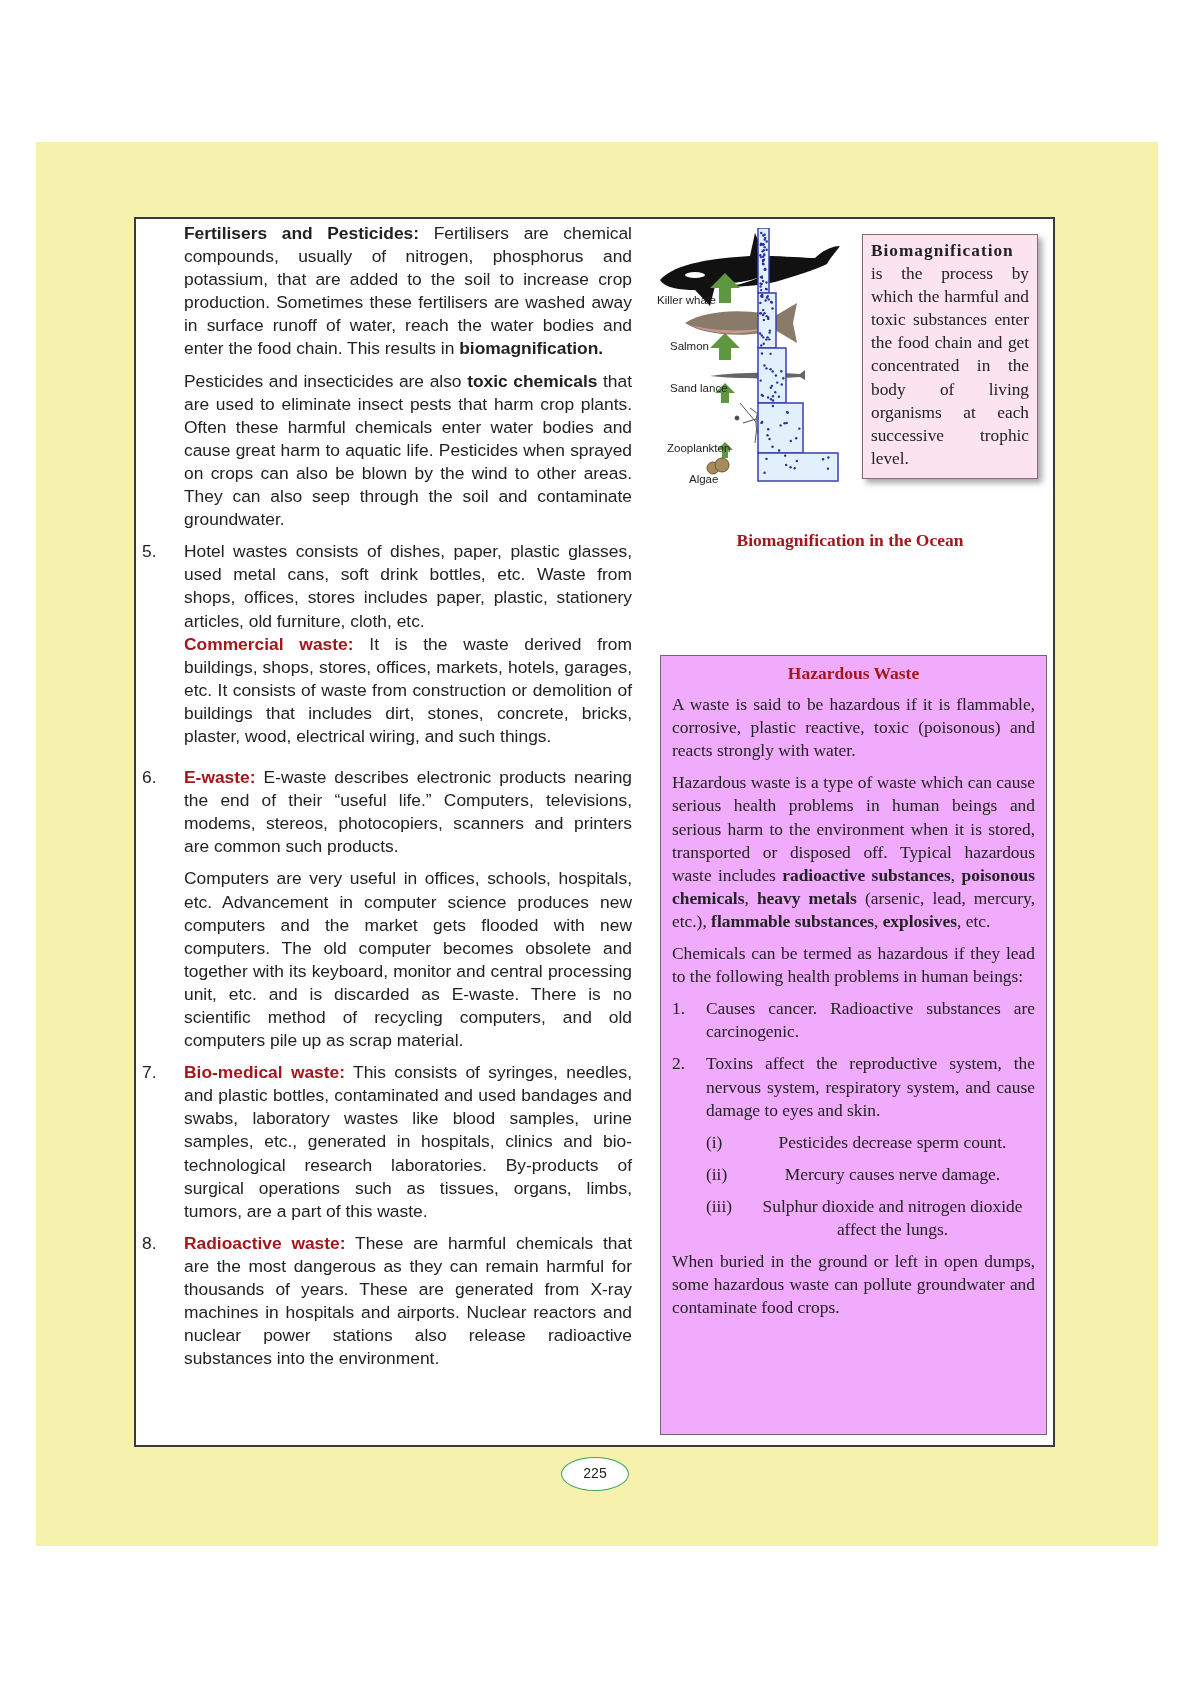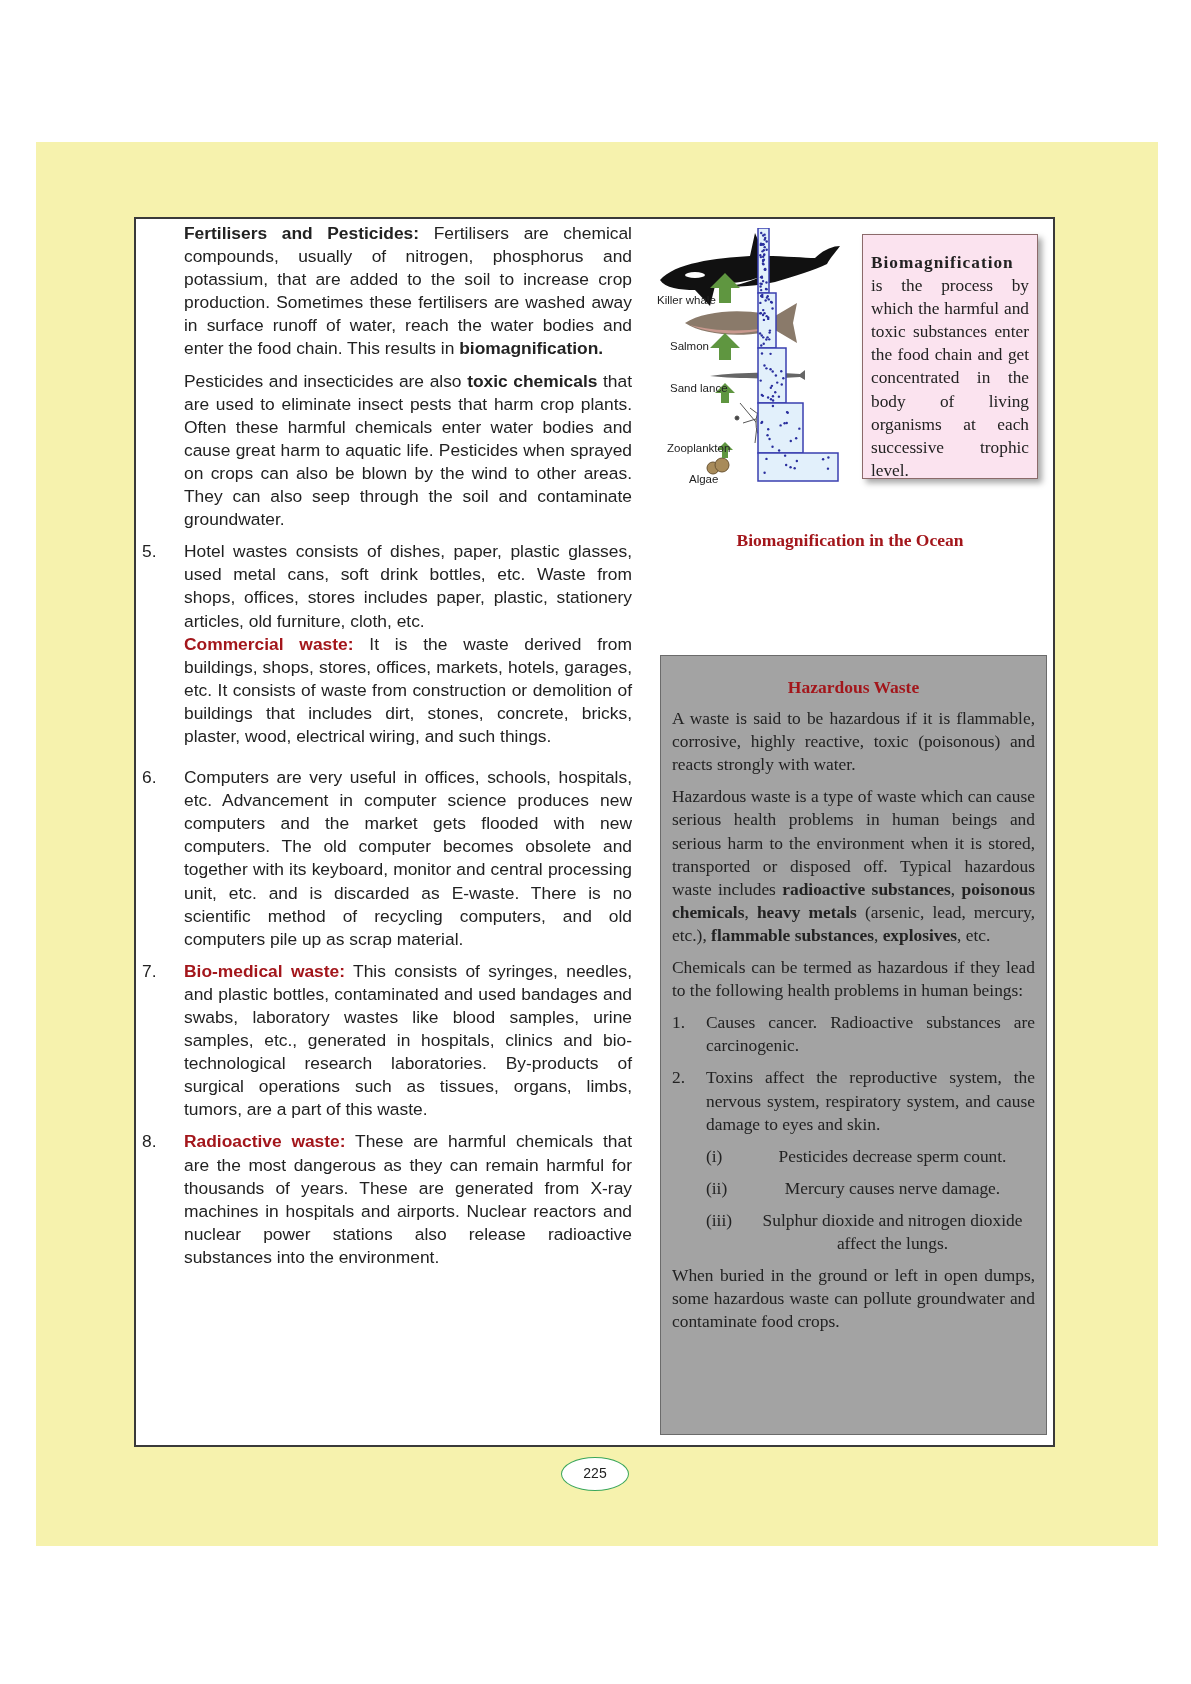--- a/index.html
+++ b/index.html
@@ -9,24 +9,24 @@
   .left-col{position:absolute;left:142px;top:222px;width:490px;font-family:"Liberation Sans",sans-serif;font-size:17.4px;line-height:23.1px;color:#222;}
   .left-col p{margin:0 0 9px 0;text-align:justify;}
   .indent{padding-left:42px;}
   .item{display:flex;margin:0 0 9px 0;}
   .item .num{width:42px;flex:none;}
   .item .body{flex:1;text-align:justify;}
   .item .body p{margin:0 0 9px 0;}
   .red{color:#a3161b;font-weight:bold;}
   b{font-weight:bold;}
   .diagram{position:absolute;left:655px;top:228px;width:390px;height:295px;}
-  .def-box{position:absolute;left:862px;top:234px;width:176px;height:245px;background:#fbe3ef;border:1.5px solid #8b6a6a;box-shadow:4px 4px 6px rgba(0,0,0,0.35);font-family:"Liberation Serif",serif;font-size:17.3px;line-height:23.1px;color:#222;padding:16px 8px;box-sizing:border-box;text-align:justify;}
+  .def-box{position:absolute;left:862px;top:234px;width:176px;height:245px;background:#fbe3ef;border:1.5px solid #8b6a6a;box-shadow:4px 4px 6px rgba(0,0,0,0.35);font-family:"Liberation Serif",serif;font-size:17.3px;line-height:23.1px;color:#222;padding:4px 8px;box-sizing:border-box;text-align:justify;}
   .def-box .def-title{font-weight:bold;letter-spacing:1px;}
   .caption{position:absolute;left:655px;top:530px;width:390px;text-align:center;font-family:"Liberation Serif",serif;font-weight:bold;font-size:17.5px;color:#a3161b;}
-  .hz-box{position:absolute;left:660px;top:655px;width:387px;height:780px;background:#a3a3a3;border:1.5px solid #6b6b6b;box-sizing:border-box;padding:20px 11px;font-family:"Liberation Serif",serif;font-size:17.4px;line-height:23.1px;color:#222;}
+  .hz-box{position:absolute;left:660px;top:655px;width:387px;height:780px;background:#f0abfc;border:1.5px solid #6b6b6b;box-sizing:border-box;padding:6px 11px;font-family:"Liberation Serif",serif;font-size:17.4px;line-height:23.1px;color:#222;}
   .hz-box p{margin:0 0 9px 0;text-align:justify;}
   .hz-title{text-align:center !important;color:#a3161b;font-weight:bold;font-size:17.5px;margin:0 0 8px 0 !important;}
   .hz-item{display:flex;margin:0 0 9px 0;}
   .hz-item .num{width:34px;flex:none;}
   .hz-item .body{flex:1;text-align:justify;}
   .hz-sub{display:flex;margin:0 0 9px 0;padding-left:34px;}
   .hz-sub .num{width:44px;flex:none;}
   .hz-sub .body{flex:1;text-align:center;}
   .page-num{position:absolute;left:561px;top:1457px;width:68px;height:34px;border:1.5px solid #3aa65a;border-radius:50%;background:#ffffff;box-sizing:border-box;text-align:center;line-height:31px;font-family:"Liberation Sans",sans-serif;font-size:14px;color:#222;}
   .lbl{position:absolute;font-family:"Liberation Sans",sans-serif;font-size:11.5px;color:#222;}
@@ -44,20 +44,21 @@
   <div class="item">
     <span class="num">5.</span>
     <div class="body">
       <p style="margin-bottom:0">Hotel wastes consists of dishes, paper, plastic glasses, used metal cans, soft drink bottles, etc. Waste from shops, offices, stores includes paper, plastic, stationery articles, old furniture, cloth, etc.</p>
       <p><span class="red">Commercial waste:</span><span> It is the waste derived from buildings, shops, stores, offices, markets, hotels, garages, etc. It consists of waste from construction or demolition of buildings that includes dirt, stones, concrete, bricks, plaster, wood, electrical wiring, and such things.</span></p>
     </div>
   </div>
   <div class="item">
     <span class="num">6.</span>
     <div class="body">
+      <p><span class="red">E-waste:</span><span>  E-waste  describes electronic products nearing the end of their “useful life.” Computers, televisions, modems, stereos, photocopiers, scanners and printers are common such products.</span></p>
       <p style="margin-bottom:0">Computers are very useful in offices, schools, hospitals, etc. Advancement in computer science produces new computers and the market gets flooded with new computers. The old computer becomes obsolete and together with its keyboard, monitor and central processing unit, etc. and is discarded as E-waste.  There is no scientific method of recycling computers, and  old computers pile up as scrap material.</p>
     </div>
   </div>
   <div class="item">
     <span class="num">7.</span>
     <div class="body">
       <p style="margin-bottom:0"><span class="red">Bio-medical waste:</span><span> This consists of syringes, needles, and plastic bottles, contaminated and used bandages and swabs, laboratory wastes like blood samples, urine samples, etc., generated in hospitals, clinics and bio-technological research laboratories. By-products of surgical operations such as tissues, organs, limbs, tumors, are a part of this waste.</span></p>
     </div>
   </div>
   <div class="item">
@@ -241,21 +242,21 @@
   <span class="lbl" style="left:34px;top:245px">Algae</span>
 </div>
 
 <div class="def-box">
   <span class="def-title">Biomagnification</span><span> is the process by which the harmful and toxic substances enter the food chain and get concentrated in the body of living organisms at each successive trophic level.</span>
 </div>
 <div class="caption">Biomagnification in the Ocean</div>
 
 <div class="hz-box">
   <p class="hz-title">Hazardous Waste</p>
-  <p>A waste is said to be hazardous if it is flammable, corrosive, highly reactive, toxic (poisonous) and reacts strongly with water.</p>
+  <p>A waste is said to be hazardous if it is flammable, corrosive, plastic reactive, toxic (poisonous) and reacts strongly with water.</p>
   <p><span>Hazardous waste is a type of waste which can cause serious health problems in human beings and serious harm to the environment when it is stored, transported or disposed off. Typical hazardous waste includes </span><b>radioactive substances</b><span>, </span><b>poisonous chemicals</b><span>, </span><b>heavy metals</b><span> (arsenic, lead, mercury, etc.), </span><b>flammable substances</b><span>, </span><b>explosives</b><span>, etc.</span></p>
   <p>Chemicals can be termed as hazardous if they lead to the following health problems in human beings:</p>
   <div class="hz-item">
       <span class="num">1.</span>
       <span class="body">Causes cancer. Radioactive substances are carcinogenic.</span>
     </div>
   <div class="hz-item">
       <span class="num">2.</span>
       <span class="body">Toxins affect the reproductive system, the nervous system, respiratory system, and cause damage to eyes and skin.</span>
     </div>

